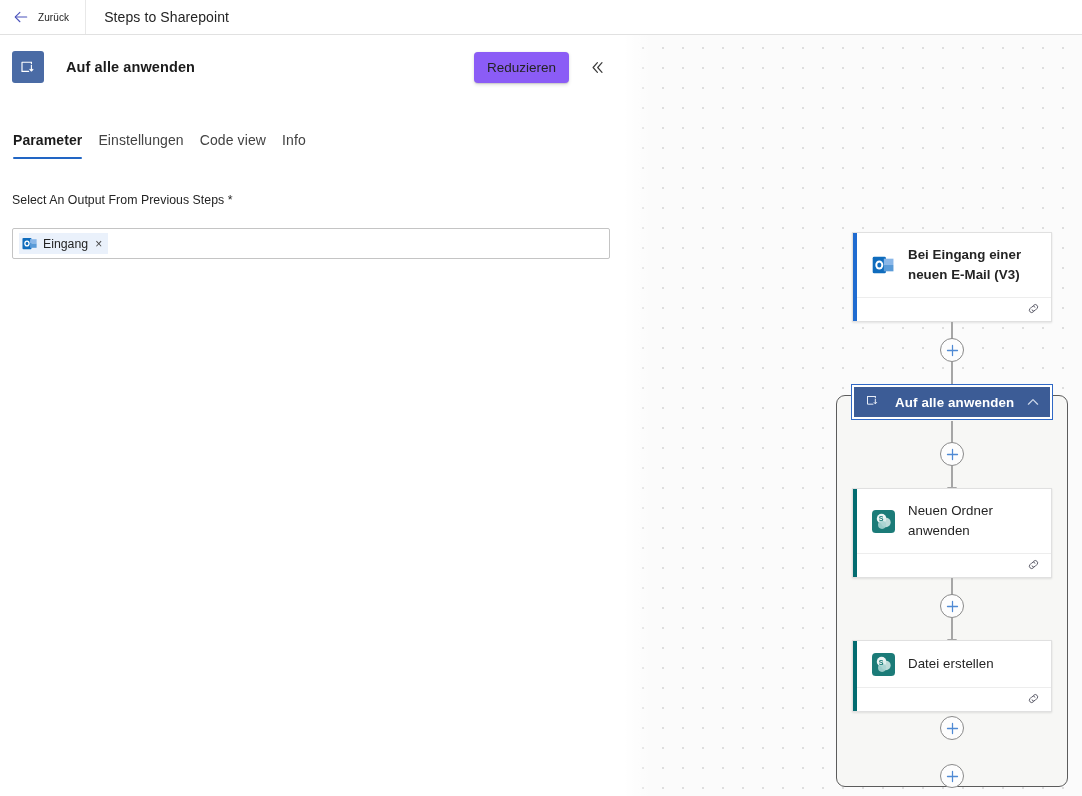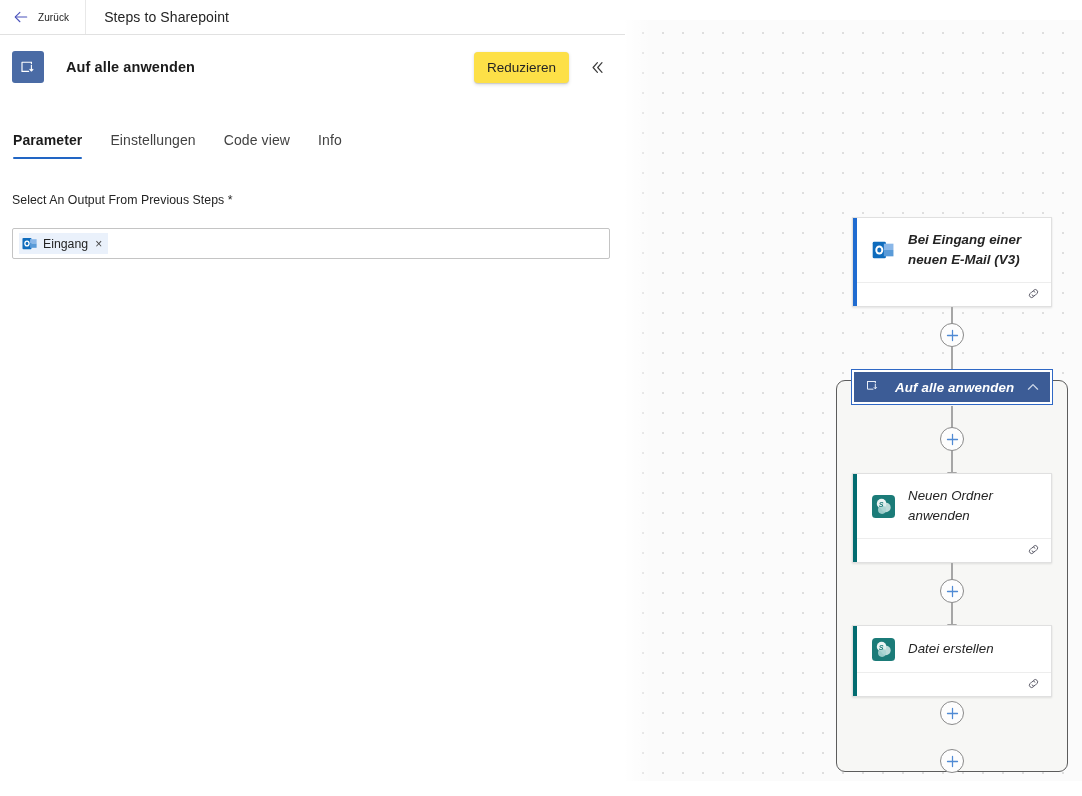--- a/index.html
+++ b/index.html
@@ -55,39 +55,39 @@
   }
   .panel-title {
     font-size: 14.5px; font-weight: bold;
     color: #1b1b1b; margin-left: 22px;
     letter-spacing: .1px;
   }
   .panel-header-right {
     margin-left: auto; display: flex; align-items: center; gap: 0px;
   }
   .tooltip {
-    background: #fde047;
+    background: #8b5cf6;
     border-radius: 4px;
     box-shadow: 0 1.6px 3.6px rgba(0,0,0,.13), 0 .3px .9px rgba(0,0,0,.11);
     padding: 8px 13px;
     font-size: 13.5px; color: #242424;
     white-space: nowrap;
     margin-right: 14px;
   }
   .collapse-btn {
     width: 28px; height: 28px;
     display: flex; align-items: center; justify-content: center;
     cursor: pointer; color: #424242;
   }
 
   
   .tabs {
     display: flex; align-items: flex-end;
     height: 40px; padding-left: 13px;
-    gap: 28px; margin-top: 20px;
+    gap: 16px; margin-top: 20px;
   }
   .tab {
     position: relative;
     font-size: 14px; color: #424242;
     padding-bottom: 11px; cursor: pointer;
     letter-spacing: .1px; white-space: nowrap;
   }
   .tab.active { color: #1b1b1b; font-weight: bold; }
   .tab.active::after {
     content: ""; position: absolute;
@@ -120,28 +120,27 @@
   .token-icon {
     width: 15px; height: 15px;
     border-radius: 2px;
     display: flex; align-items: center; justify-content: center;
     flex: 0 0 auto;
   }
   .token-x { font-size: 12px; color: #444; margin-left: 1px; }
 
   
   .canvas {
-    position: absolute; left: 625px; top: 20px;
+    position: absolute; left: 625px; top: 35px;
     width: 457px; height: 761px;
     background-color: #fbfbfb;
     background-image: radial-gradient(#dedede 1.1px, transparent 1.2px);
     background-size: 20px 20px;
     background-position: 8px 3px;
     overflow: hidden;
-    font-style: italic;
   }
   .canvas::before {
     content:""; position:absolute; left:0; top:0;
     width:26px; height:100%;
     background: linear-gradient(to right, rgba(255,255,255,.95), rgba(255,255,255,0));
     pointer-events:none;
   }
 
   
   .scope-box {

